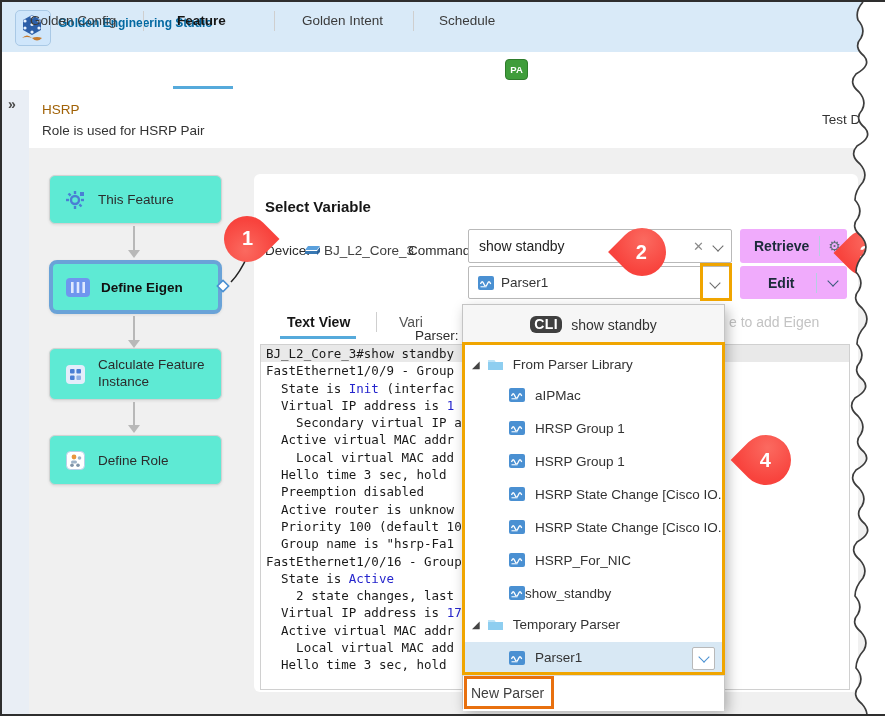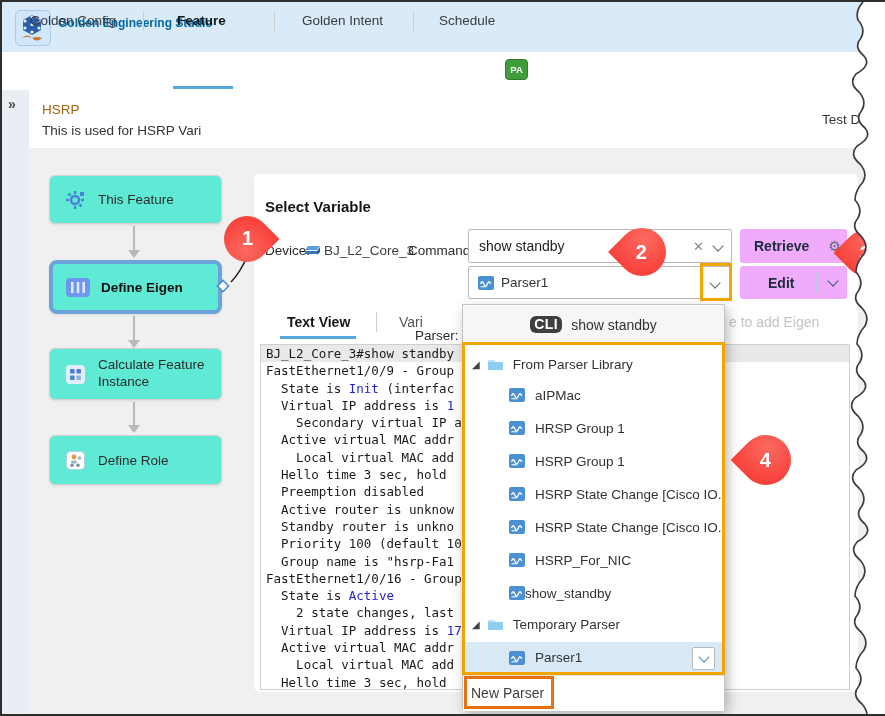--- a/index.html
+++ b/index.html
@@ -113,21 +113,21 @@
   <div class="abs tabdiv" style="left:272px;"></div>
   <div class="abs tab" style="left:300px;">Golden Intent</div>
   <div class="abs tabdiv" style="left:411px;"></div>
   <div class="abs tab" style="left:437px;">Schedule</div>
   <div class="abs pa">PA</div>
 
   <div class="abs rail"></div>
   <div class="abs railbtn">»</div>
   <div class="abs fh"></div>
   <div class="abs fh-title">HSRP</div>
-  <div class="abs fh-desc">This is used for HSRP Vari</div>
+  <div class="abs fh-desc">Role is used for HSRP Pair</div>
   <div class="abs fh-right">Test De</div>
 
   <div class="abs content"></div>
   <div class="abs panel"></div>
 
   <div class="abs wbox" style="top:173px;height:49px;">
     <span class="wicon">
       <svg width="20" height="20" viewBox="0 0 20 20">
           <circle cx="10" cy="10" r="4" fill="none" stroke="#4a7fd4" stroke-width="2.4"></circle>
       <g stroke="#4a7fd4" stroke-width="2.4">
@@ -248,21 +248,20 @@
       <div class="cline sel"><span>BJ_L2_Core_3#show standby</span></div>
       <div class="cline"><span>FastEthernet1/0/9 - Group</span></div>
       <div class="cline"><span>  State is </span><span class="k">Init</span><span> (interfac</span></div>
       <div class="cline"><span>  Virtual IP address is </span><span class="k">1</span></div>
       <div class="cline"><span>    Secondary virtual IP a</span></div>
       <div class="cline"><span>  Active virtual MAC addr</span></div>
       <div class="cline"><span>    Local virtual MAC add</span></div>
       <div class="cline"><span>  Hello time 3 sec, hold</span></div>
       <div class="cline"><span>  Preemption disabled</span></div>
       <div class="cline"><span>  Active router is unknow</span></div>
-      <div class="cline"><span>  Standby router is unkno</span></div>
       <div class="cline"><span>  Priority 100 (default 10</span></div>
       <div class="cline"><span>  Group name is "hsrp-Fa1</span></div>
       <div class="cline"><span>FastEthernet1/0/16 - Group</span></div>
       <div class="cline"><span>  State is </span><span class="k">Active</span></div>
       <div class="cline"><span>    2 state changes, last</span></div>
       <div class="cline"><span>  Virtual IP address is </span><span class="k">17</span></div>
       <div class="cline"><span>  Active virtual MAC addr</span></div>
       <div class="cline"><span>    Local virtual MAC add</span></div>
       <div class="cline"><span>  Hello time 3 sec, hold</span></div>
     </div>

